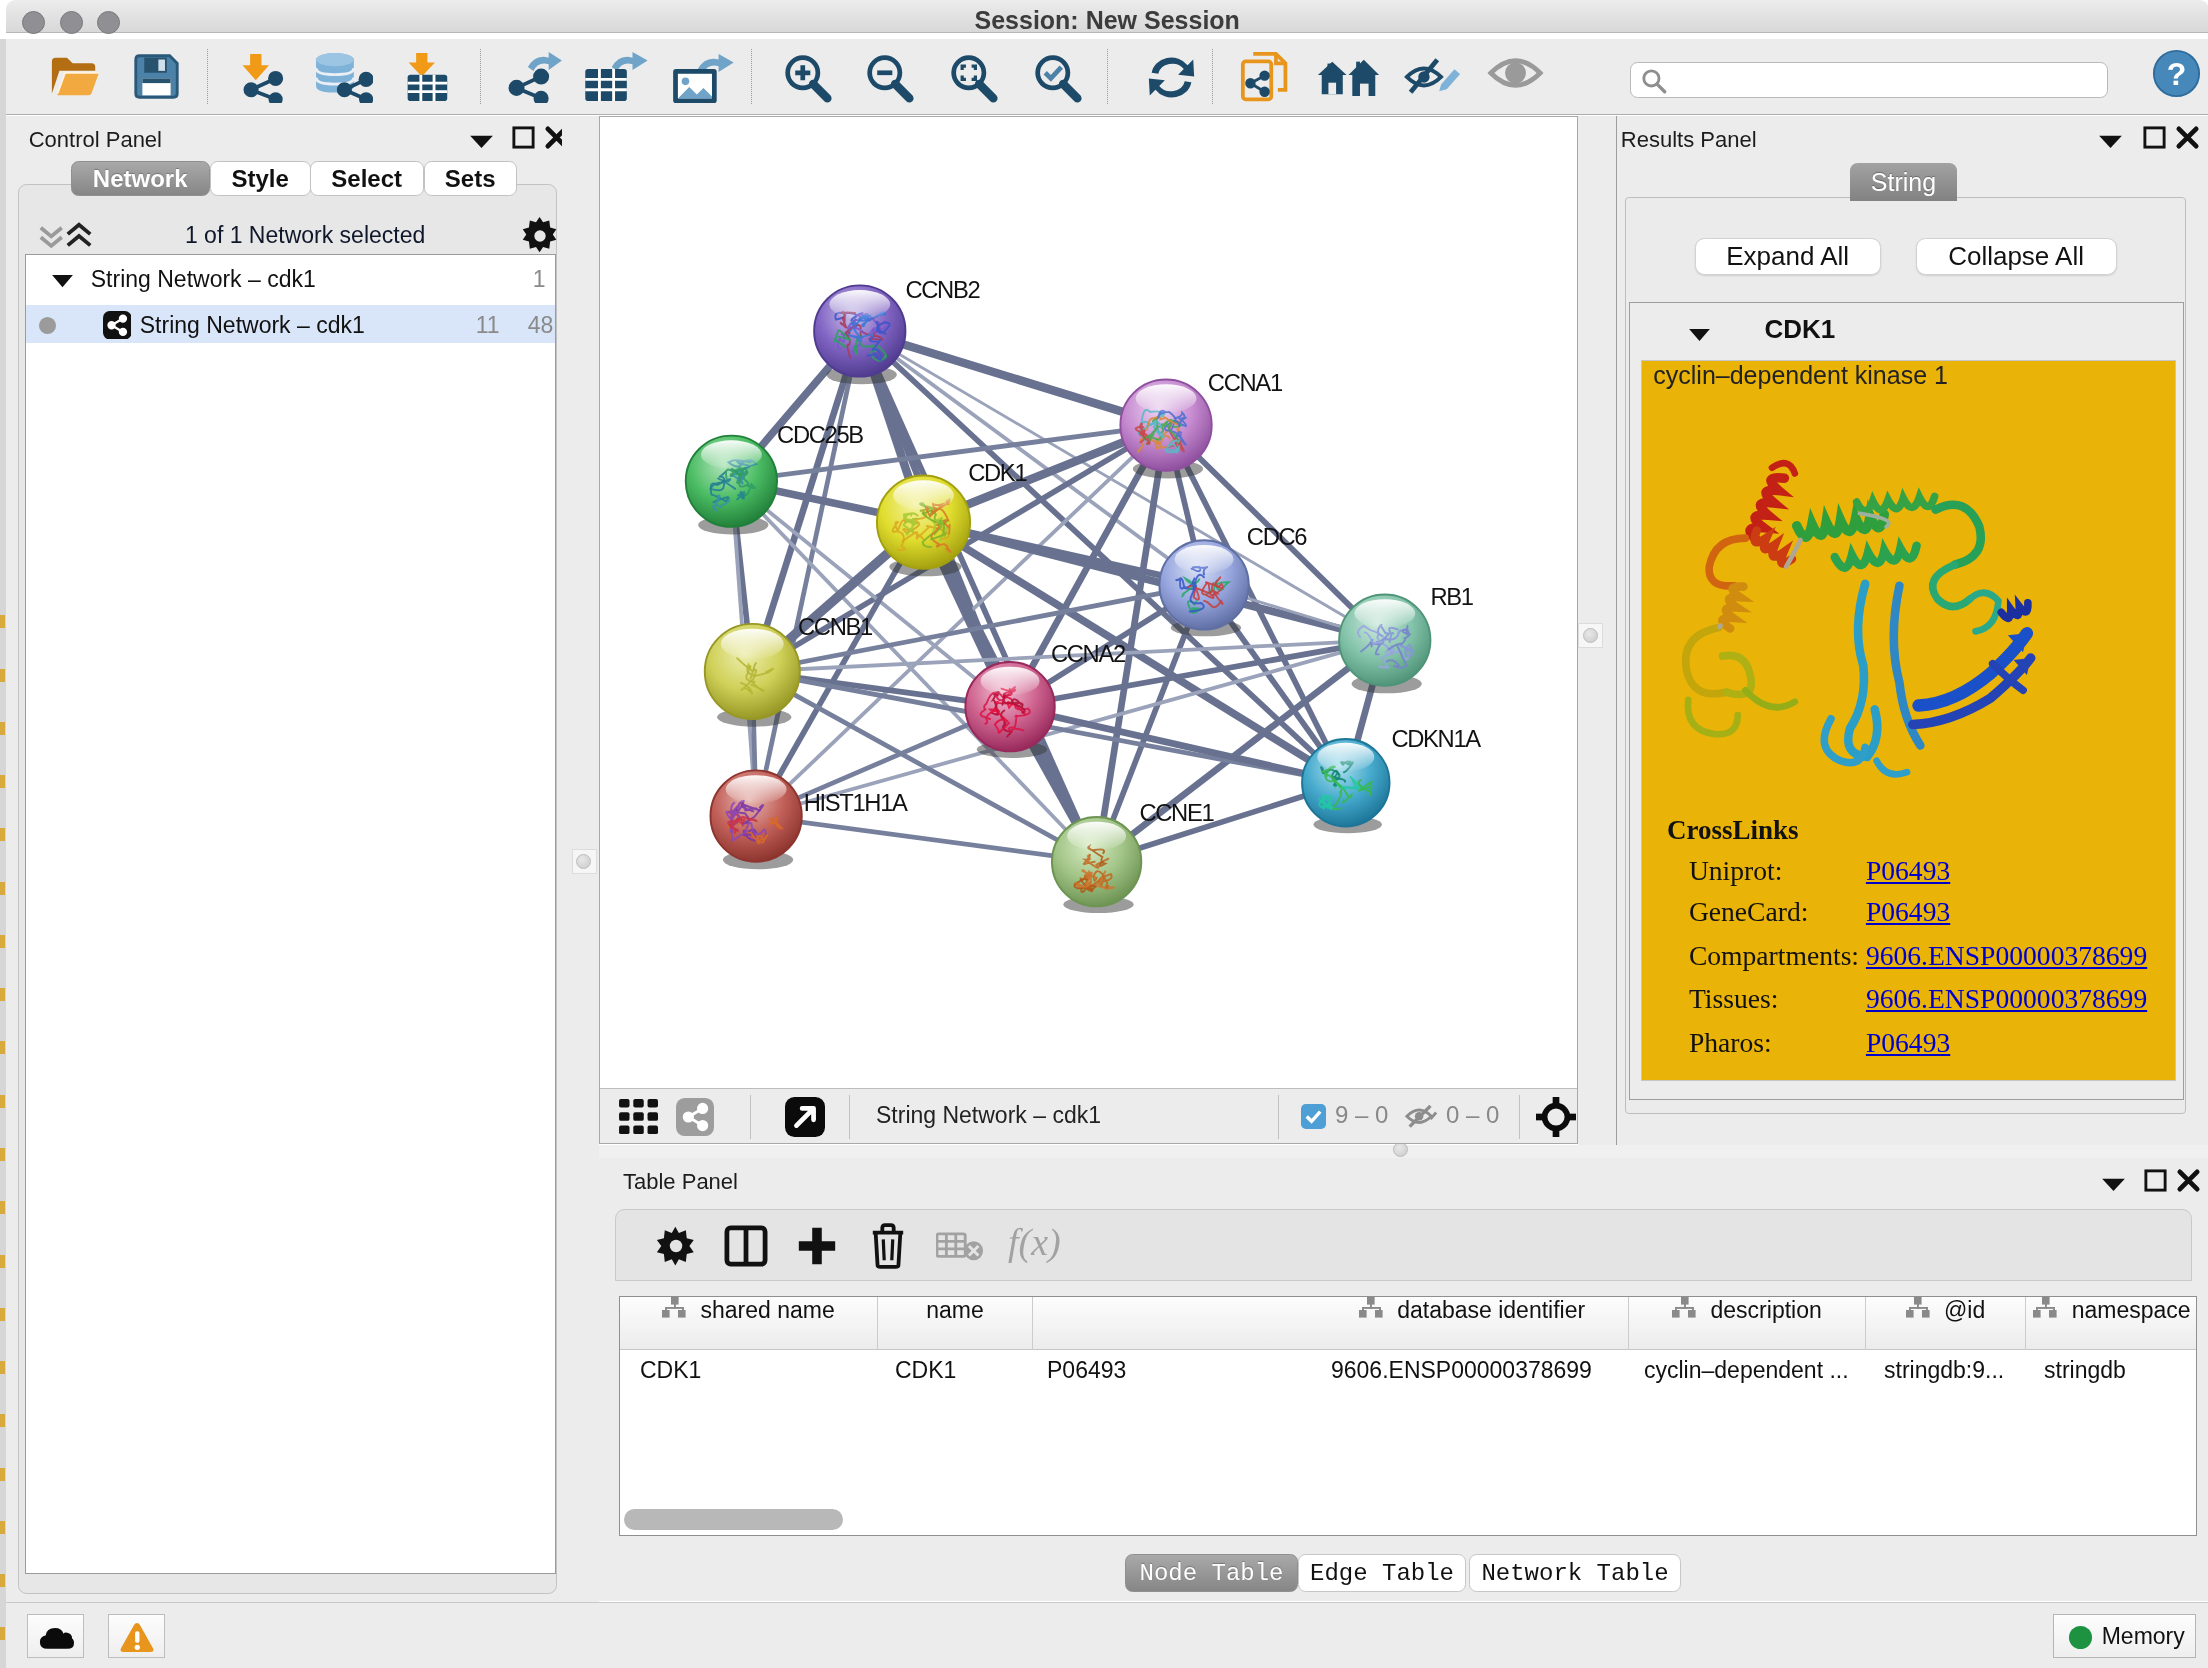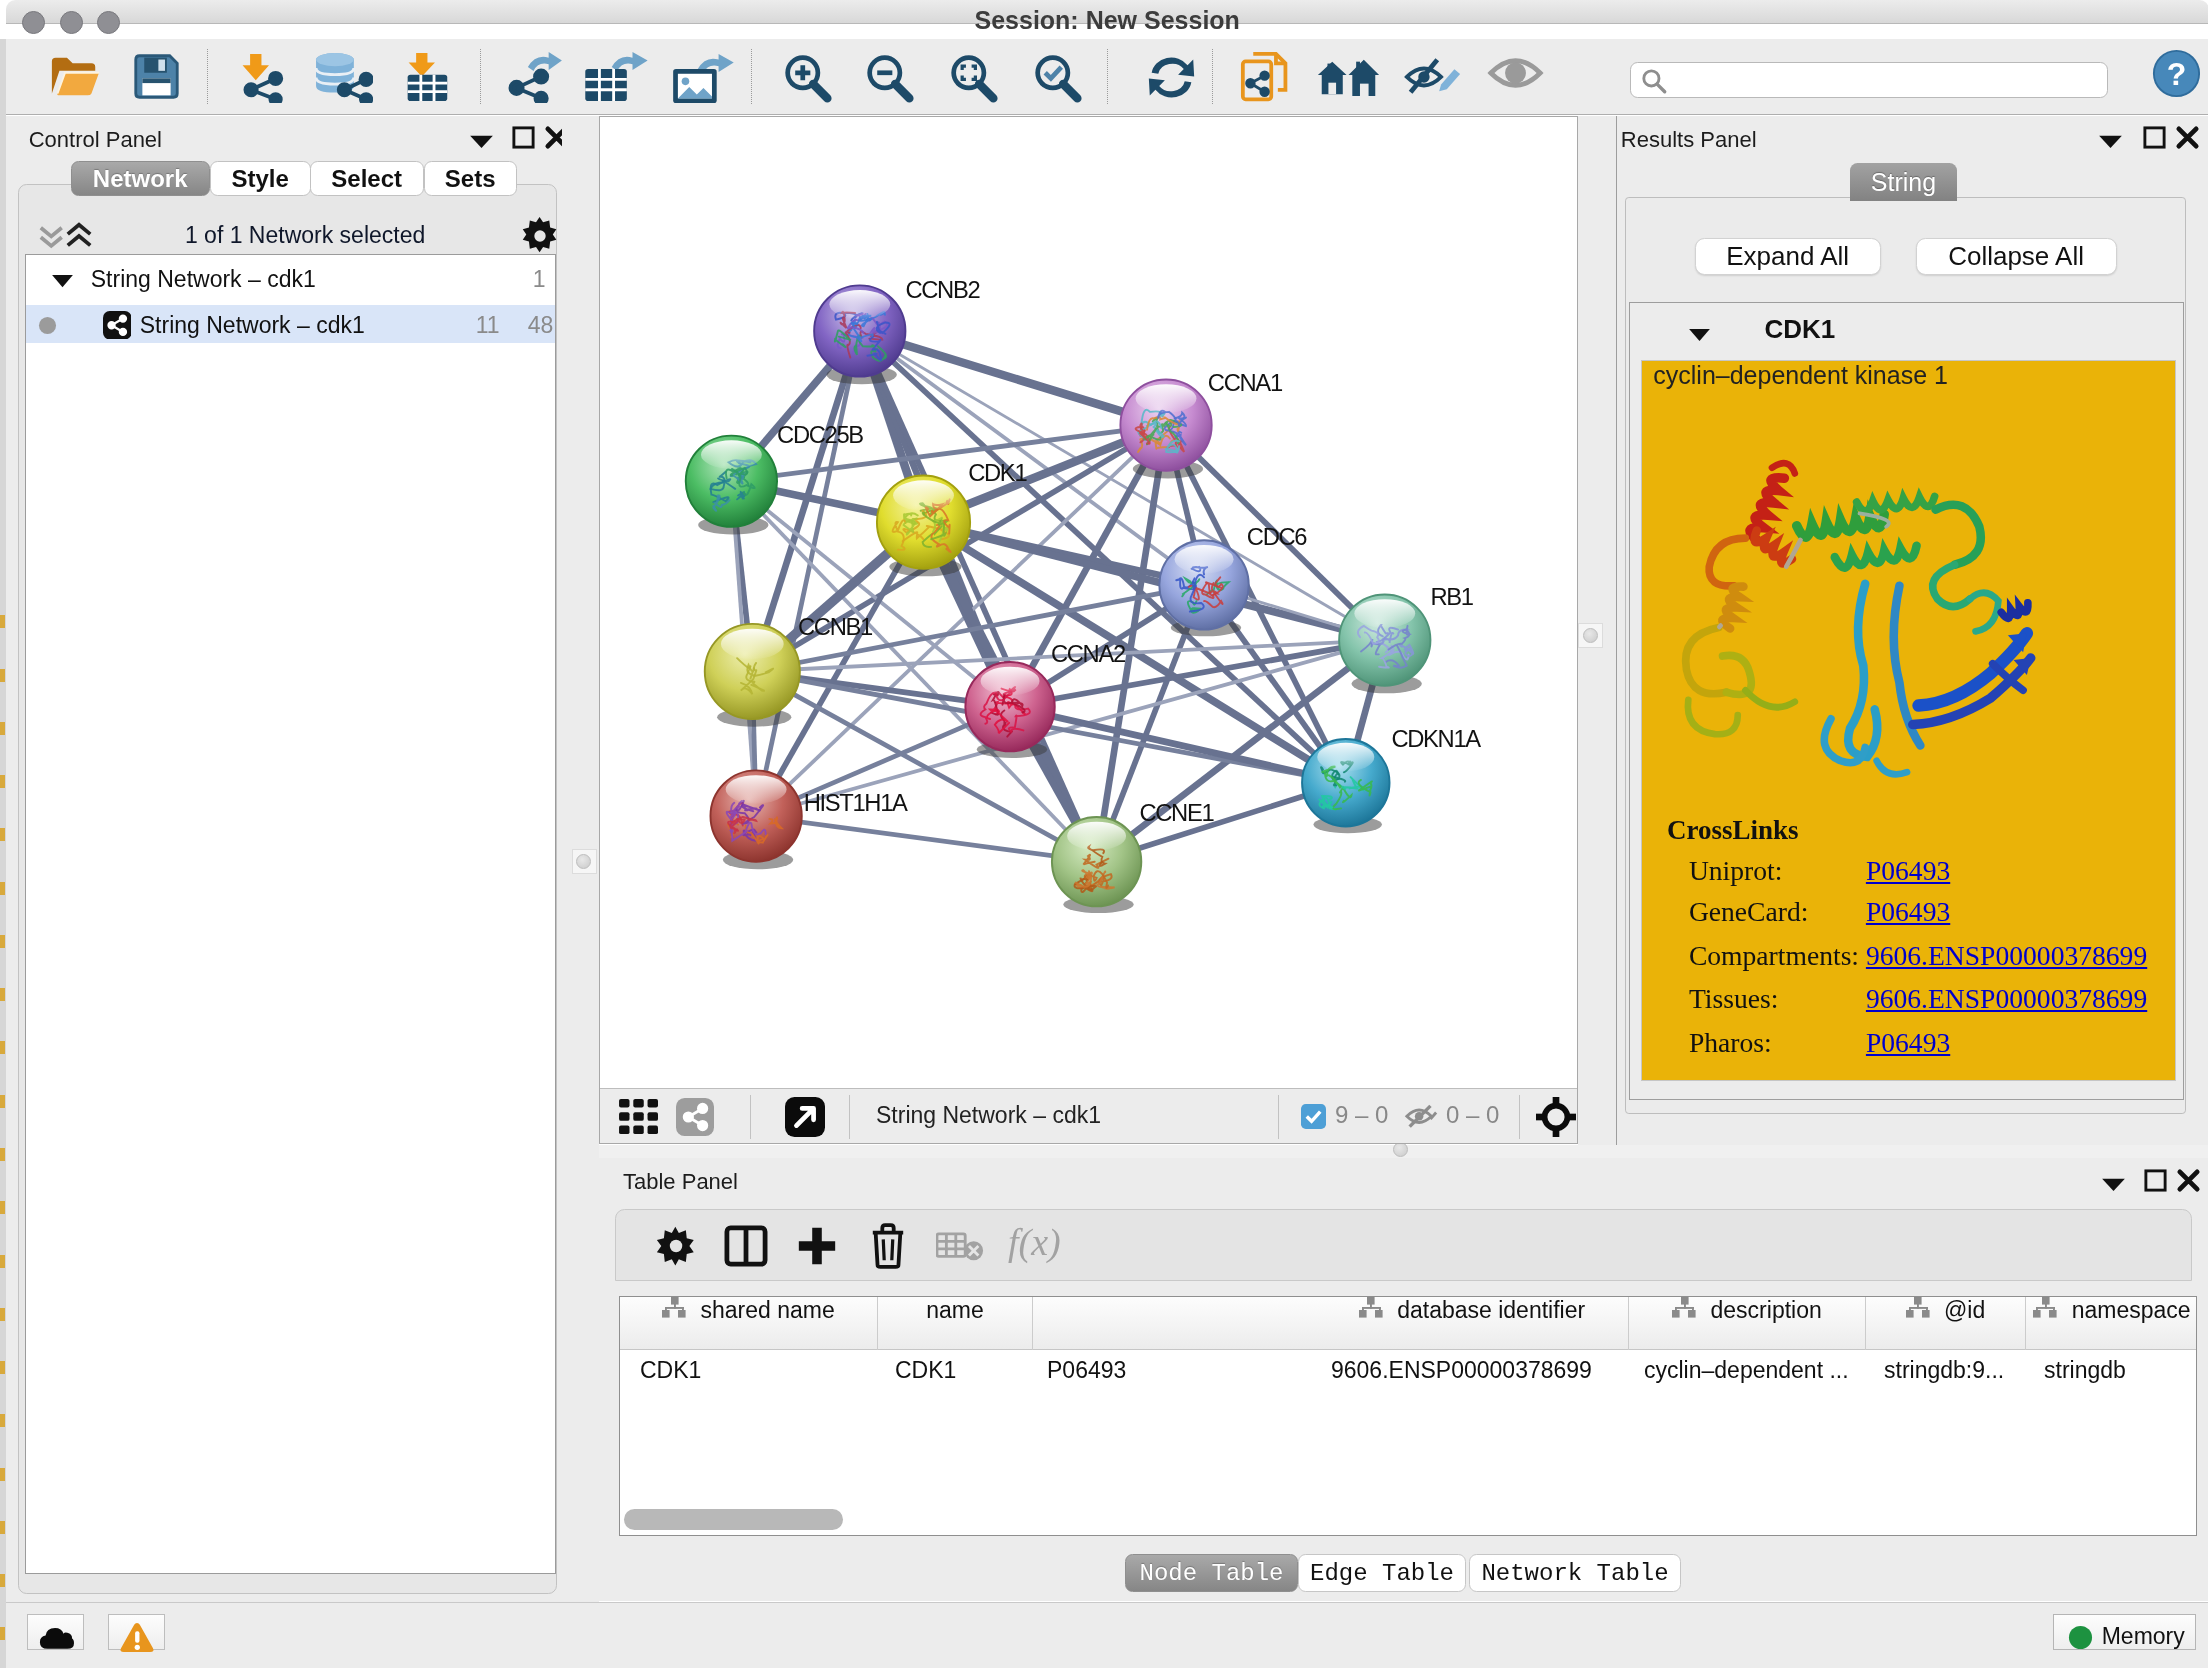--- a/index.html
+++ b/index.html
@@ -2,21 +2,21 @@
 <html style="font-size:15px"><head>
 <meta charset="utf-8">
 <style>
   * { margin:0; padding:0; box-sizing:border-box; }
   html,body { width:2208px; height:1668px; background:#ffffff; overflow:hidden;
     font-family:"Liberation Sans", sans-serif; -webkit-font-smoothing:antialiased; }
   .abs { position:absolute; }
   #win { position:absolute; left:0; top:0; width:2208px; height:1668px; }
 
   
-  #titlebar { position:absolute; left:5.7px; top:0; width:2203px; height:24px;
+  #titlebar { position:absolute; left:5.7px; top:0; width:2203px; height:33px;
     background:linear-gradient(#ececec,#d8d8d8); border-bottom:1px solid #b8b8b8;
     border-radius:9.5px 9.5px 0 0; }
   .tlight { position:absolute; top:11.4px; width:23px; height:23px; border-radius:50%;
     background:#8f8f94; border:1px solid #79797e; }
   #wtitle { position:absolute; top:5.7px; left:0; width:100%; text-align:center;
     font-size:25px; font-weight:bold; color:#3c3c3c; }
 
   
   #toolbar { position:absolute; left:5.7px; top:39px; width:2203px; height:76px;
     background:#ececec; border-bottom:1px solid #aeaeae; }
@@ -99,21 +99,21 @@
   .tcell { position:absolute; top:60px; font-size:23px; color:#111; }
   #hscroll { position:absolute; left:3.8px; bottom:4.8px; width:219px; height:21px;
     background:#b8b8b8; border-radius:10.5px; }
   .btab { position:absolute; top:396px; height:38px; border:1px solid #c6c6c6;
     background:#ffffff; border-radius:7.6px; font-size:24px; color:#111;
     display:flex; align-items:center; justify-content:center;font-family:Liberation Mono, monospace; }
 
   
   #statusbar { position:absolute; left:5.7px; top:1602px; width:2208px; height:67px;
     background:#ececec; border-top:1px solid #c9c9c9; }
-  .sbtn { position:absolute; top:11.4px; height:36px; background:linear-gradient(#fdfdfd,#eeeeee);
+  .sbtn { position:absolute; top:11.4px; height:44px; background:linear-gradient(#fdfdfd,#eeeeee);
     border:1px solid #bdbdbd; }
 
   
   #sliver { position:absolute; left:0; top:39px; width:5.7px; height:1629px; background:#d6d6d6; }
   .ydash { position:absolute; left:0; width:4.8px; height:13.3px; background:#d8a93c; }
 </style>
 </head>
 <body>
 <div id="win">
 <div id="sliver">

